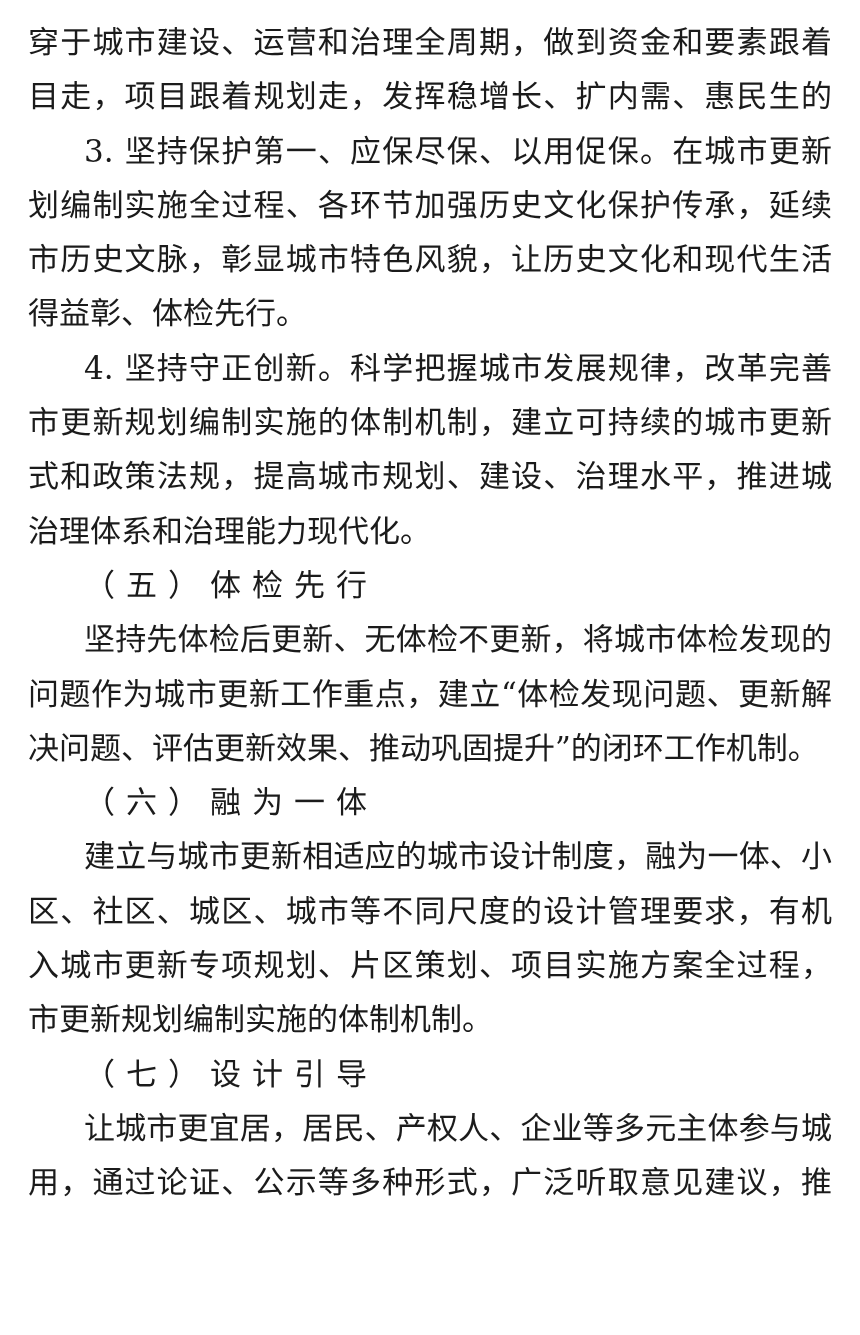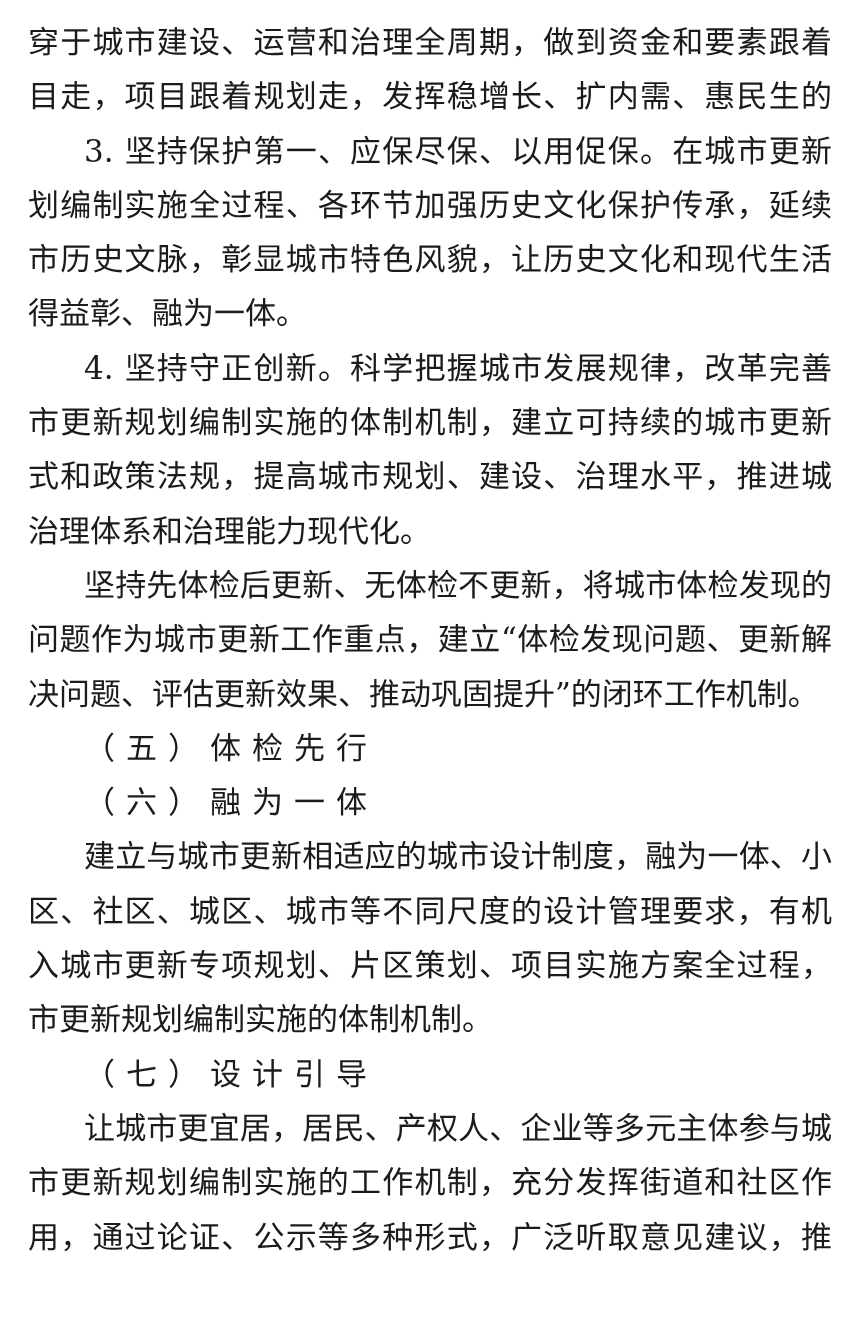--- a/index.html
+++ b/index.html
@@ -48,47 +48,46 @@
 <div class="page">
   <div class="doc" id="doc">
       <div class="paragraph body">
         <div class="line just">穿于城市建设、运营和治理全周期，做到资金和要素跟着项</div>
         <div class="line just">目走，项目跟着规划走，发挥稳增长、扩内需、惠民生的重</div>
       </div>
       <div class="paragraph body">
         <div class="line just indent">3. 坚持保护第一、应保尽保、以用促保。在城市更新规</div>
         <div class="line just">划编制实施全过程、各环节加强历史文化保护传承，延续城</div>
         <div class="line just">市历史文脉，彰显城市特色风貌，让历史文化和现代生活相</div>
-        <div class="line">得益彰、融为一体。</div>
+        <div class="line">得益彰、体检先行。</div>
       </div>
       <div class="paragraph body">
         <div class="line just indent">4. 坚持守正创新。科学把握城市发展规律，改革完善城</div>
         <div class="line just">市更新规划编制实施的体制机制，建立可持续的城市更新模</div>
         <div class="line just">式和政策法规，提高城市规划、建设、治理水平，推进城市</div>
         <div class="line">治理体系和治理能力现代化。</div>
       </div>
+      <div class="paragraph heading">
+        <div class="line indent">（五）体检先行</div>
+      </div>
       <div class="paragraph body">
         <div class="line just indent">坚持先体检后更新、无体检不更新，将城市体检发现的</div>
         <div class="line just">问题作为城市更新工作重点，建立“体检发现问题、更新解</div>
         <div class="line">决问题、评估更新效果、推动巩固提升”的闭环工作机制。</div>
-      </div>
-      <div class="paragraph heading">
-        <div class="line indent">（五）体检先行</div>
       </div>
       <div class="paragraph heading">
         <div class="line indent">（六）融为一体</div>
       </div>
       <div class="paragraph body">
         <div class="line just indent">建立与城市更新相适应的城市设计制度，融为一体、小</div>
         <div class="line just">区、社区、城区、城市等不同尺度的设计管理要求，有机融</div>
         <div class="line just">入城市更新专项规划、片区策划、项目实施方案全过程，引</div>
         <div class="line">市更新规划编制实施的体制机制。</div>
       </div>
       <div class="paragraph heading">
         <div class="line indent">（七）设计引导</div>
       </div>
       <div class="paragraph body">
         <div class="line just indent">让城市更宜居，居民、产权人、企业等多元主体参与城</div>
-        <div class="line just">市更新规划编制实施的工作机制，充分发挥街道和社区作</div>
         <div class="line just">用，通过论证、公示等多种形式，广泛听取意见建议，推动</div>
       </div>
     </div>
 </div>
 
 </body></html>

